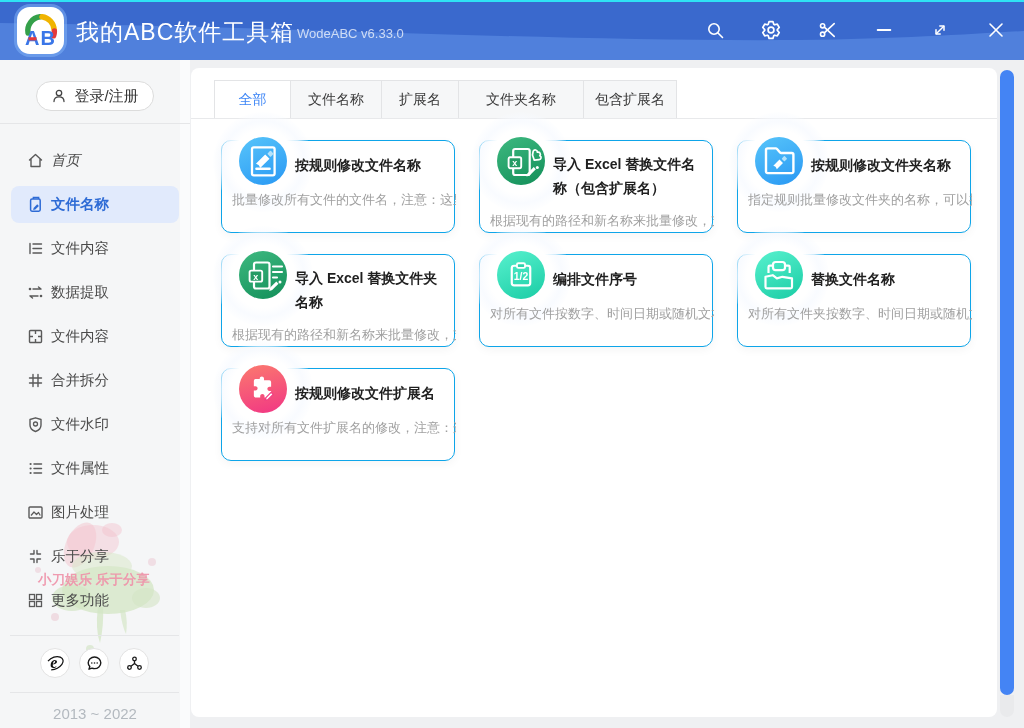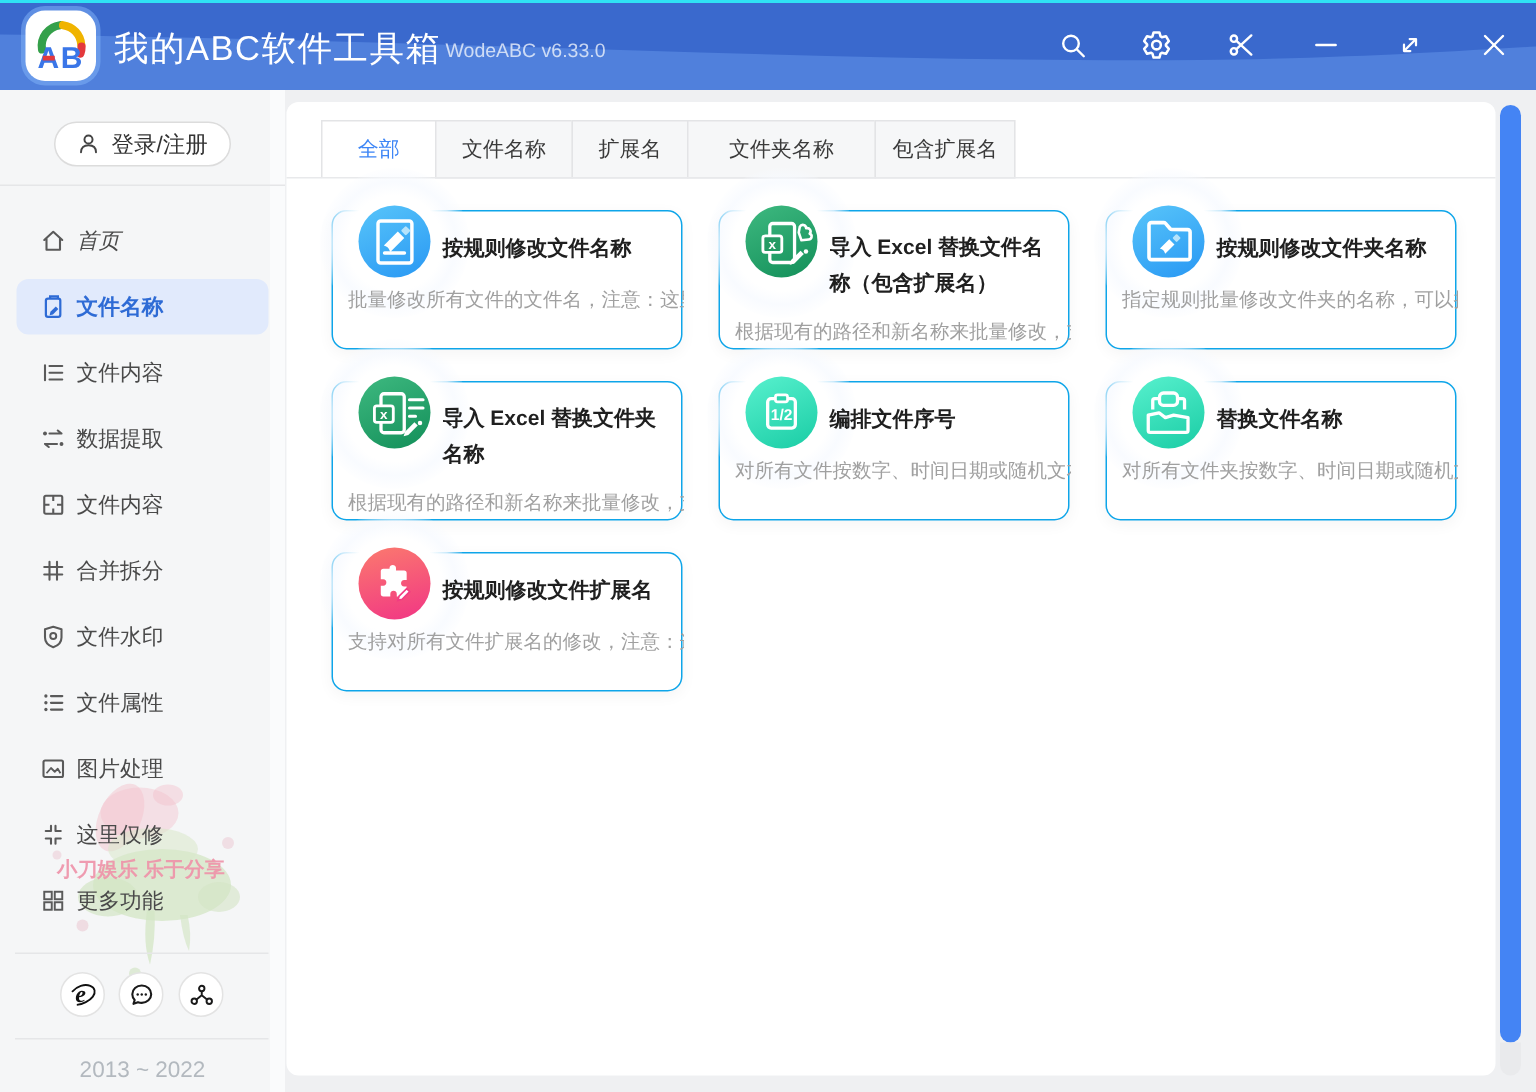--- a/index.html
+++ b/index.html
@@ -233,21 +233,21 @@
           </svg>
         </span>
       <span class="mlabel">图片处理</span>
     </div>
     <div class="mitem" style="top:474px;">
       <span class="mico">
           <svg width="17" height="17" viewBox="0 0 17 17">
             <path d="M7,2.5 L7,6 L3.5,6 M10,2.5 L10,6 L13.5,6 M7,14.5 L7,11 L3.5,11 M10,14.5 L10,11 L13.5,11" fill="none" stroke="#5a5a5a" stroke-width="1.4" stroke-linecap="round" stroke-linejoin="round"></path>
           </svg>
         </span>
-      <span class="mlabel">这里仅修</span>
+      <span class="mlabel">乐于分享</span>
     </div>
     <div class="mitem" style="top:518px;">
       <span class="mico">
           <svg width="17" height="17" viewBox="0 0 17 17">
             <rect x="2.5" y="2.5" width="5" height="5" fill="none" stroke="#5a5a5a" stroke-width="1.3"></rect>
             <rect x="9.5" y="2.5" width="5" height="5" fill="none" stroke="#5a5a5a" stroke-width="1.3"></rect>
             <rect x="2.5" y="9.5" width="5" height="5" fill="none" stroke="#5a5a5a" stroke-width="1.3"></rect>
             <rect x="9.5" y="9.5" width="5" height="5" fill="none" stroke="#5a5a5a" stroke-width="1.3"></rect>
           </svg>
         </span>

